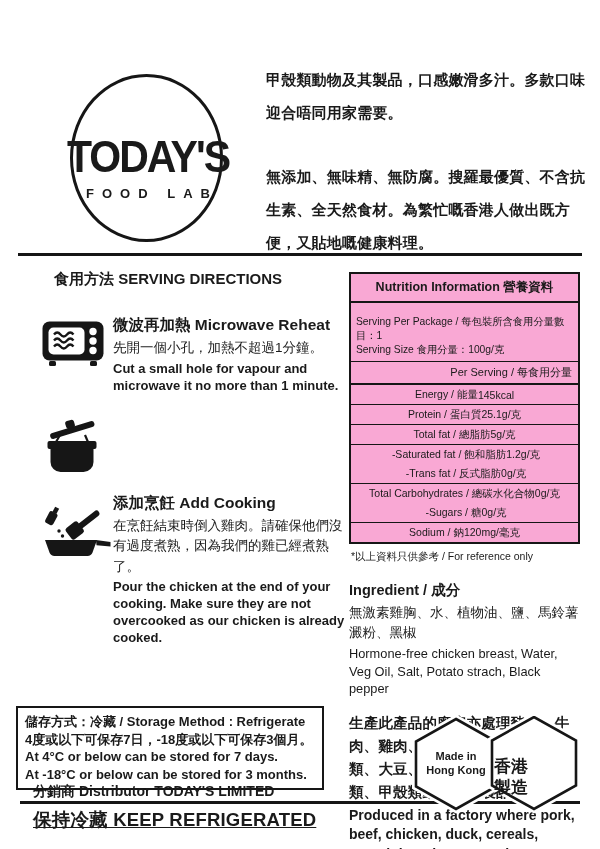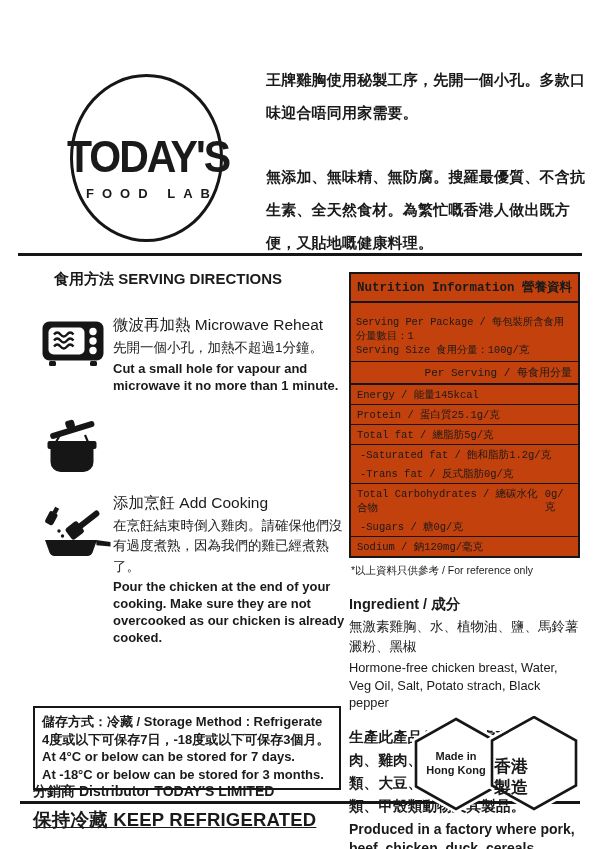--- a/index.html
+++ b/index.html
@@ -24,46 +24,46 @@
   .intro .p1 { margin-bottom:31px; }
   
   .divider-top { position:absolute; left:18px; top:253px; width:564px; height:3px; background:#161616; }
   .footer-line { position:absolute; left:20px; top:801px; width:560px; height:2.5px; background:#161616; z-index:1; }
   
   .left-col { position:absolute; left:33px; top:266px; width:316px; }
   .sd-title { font-size:15px; font-weight:bold; margin:4px 0 26px 21px; }
   .direction { display:flex; margin-bottom:17px; }
   .d-icon { flex:0 0 80px; display:flex; justify-content:center; align-items:flex-start; padding-top:5px; }
   .d-text { flex:1; }
-  .d-title { font-size:15.5px; font-weight:normal; margin-bottom:2px; }
+  .d-title { font-size:15.5px; font-weight:bold; margin-bottom:2px; }
   .d-zh { font-size:13.5px; line-height:20.5px; }
   .d-en { font-size:13px; font-weight:bold; line-height:17px; margin-top:1px; }
   
   .right-col { position:absolute; left:349px; top:272px; width:231px; }
-  .nutri-box { border:2px solid #161616; background:#c2410c;font-family:Liberation Mono, monospace; }
+  .nutri-box { border:2px solid #161616; background:#f9a8d4; }
   .nutri-title { text-align:center; font-size:12.5px; font-weight:bold; padding:5px 2px;
     border-bottom:2px solid #161616; }
   .nutri-serving { font-size:10.3px; padding:12px 5px 4px; line-height:14px;
     border-bottom:1px solid #161616; }
   .nutri-colhead { text-align:right; font-size:11px; padding:3px 6px;
     border-bottom:2px solid #161616; }
-  .nrow { display:flex; justify-content:flex-start; align-items:center;
+  .nrow { display:flex; justify-content:center; align-items:center;
     font-size:10.5px; padding:2.5px 6px; }
   .nrow.sep { border-bottom:1px solid #161616; }
   .nrow.indent .nlabel { padding-left:3px; }
   .nutri-foot { font-size:10.5px; font-weight:normal; margin:6px 0 0 2px; }
   .ingredient { margin-top:17px; }
   .ing-title { font-size:14.5px; font-weight:bold; margin-bottom:3px; }
   .ing-zh { font-size:13.5px; line-height:20px; }
   .ing-en { font-size:12.8px; line-height:17.5px; margin-top:2px; }
   .allergen { margin-top:14px; }
   .alg-zh { font-size:14.5px; font-weight:bold; line-height:23px; letter-spacing:0.2px; }
   .alg-en { font-size:14px; font-weight:bold; line-height:19.5px; margin-top:2px; }
   
-  .storage-box { position:absolute; left:33px; top:706px; width:308px;
+  .storage-box { position:absolute; left:16px; top:706px; width:308px;
     border:2px solid #161616; padding:5px 7px; font-size:13px; font-weight:bold;
     line-height:17.5px; }
   .distributor { position:absolute; left:33px; top:783px; font-size:14px; font-weight:bold; }
   .keep-ref { position:absolute; left:33px; top:807px; font-size:18.5px; font-weight:bold; letter-spacing:0.2px;text-decoration:underline; }
   .badges { position:absolute; left:408px; top:716px; width:175px; height:102px; z-index:2; }
   .badges svg { position:absolute; left:0; top:0; }
   .badge-text-en { position:absolute; left:8px; top:33px; width:80px; text-align:center;
     font-size:11px; font-weight:bold; line-height:14px; z-index:3; }
   .badge-text-zh { position:absolute; left:86px; top:40px; width:80px; text-align:left;
     font-size:17px; font-weight:bold; line-height:21px; z-index:3; }
@@ -73,21 +73,21 @@
 
 <div class="page">
 
   <div class="logo-wrap">
     <div class="logo-circle"></div>
     <div class="logo-title">TODAY'S</div>
     <div class="logo-sub">FOOD LAB</div>
   </div>
 
   <div class="intro">
-    <div class="p1">王牌雞胸使用秘製工序，先開一個小孔。多款口味迎合唔同用家需要。</div>
+    <div class="p1">甲殼類動物及其製品，口感嫩滑多汁。多款口味迎合唔同用家需要。</div>
     <div class="p2">無添加、無味精、無防腐。搜羅最優質、不含抗生素、全天然食材。為繁忙嘅香港人做出既方便，又貼地嘅健康料理。</div>
   </div>
 
   <div class="divider-top"></div>
 
   <div class="left-col">
     <div class="sd-title">食用方法 SERVING DIRECTIONS</div>
 
     <div class="direction">
       <div class="d-icon">

